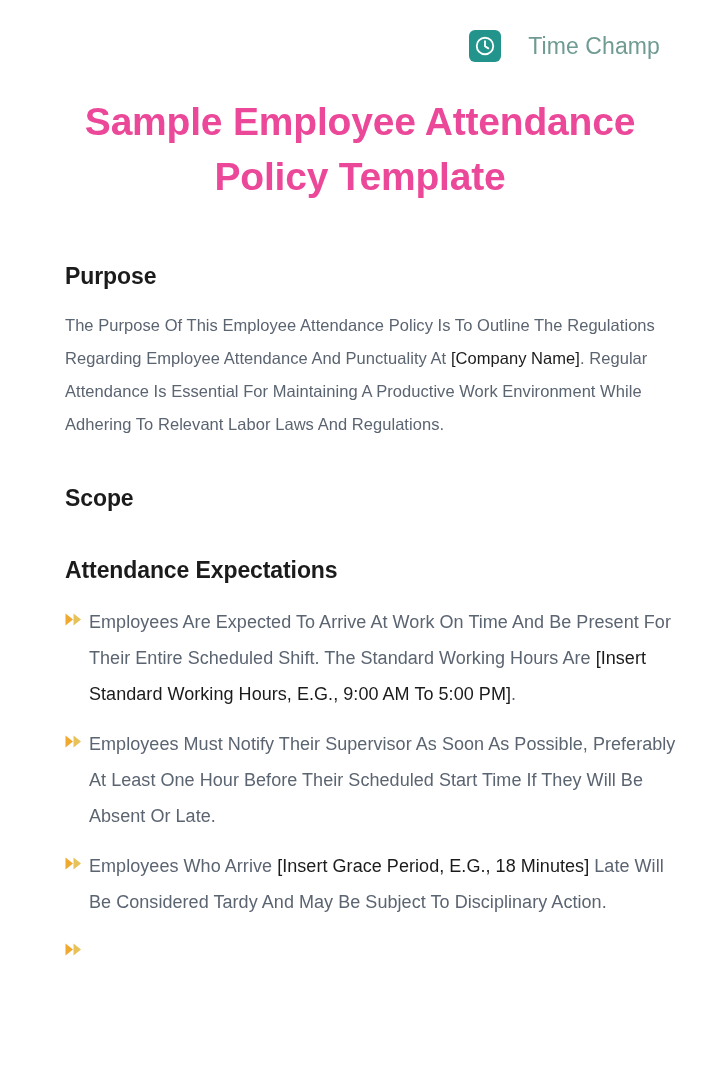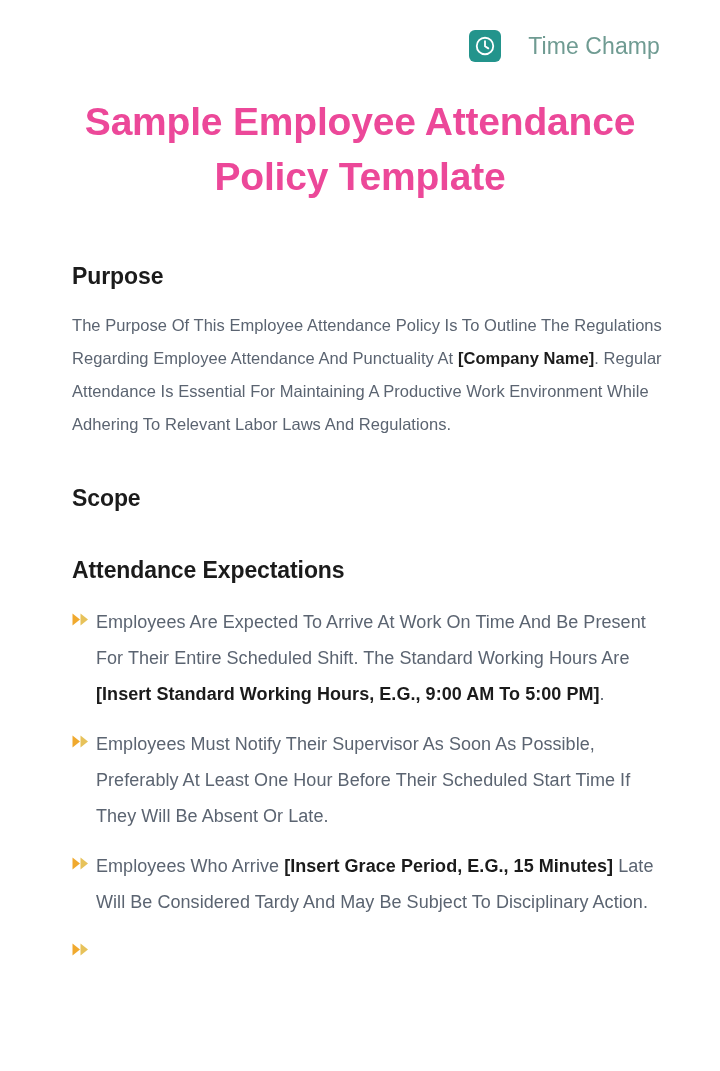--- a/index.html
+++ b/index.html
@@ -62,21 +62,21 @@
     text-align: center;
     font-size: 39px;
     line-height: 1.42;
     font-weight: 700;
     color: #ec4899;
     letter-spacing: -0.2px;
   }
 
   
   .content {
-    margin: 12px;
+    margin: 5px;
     padding: 0 37px 0 60px;
   }
 
   .section-heading {
     font-size: 23px;
     font-weight: 700;
     color: #1b1b1b;
     letter-spacing: -0.1px;
     line-height: 1.2;
   }
@@ -85,21 +85,21 @@
 
   .para {
     margin-top: 17px;
     font-size: 16.5px;
     line-height: 2.0;
     color: #5b6471;
     letter-spacing: 0.05px;
   }
 
   .bold {
-    font-weight: 700;
+    font-weight: 400;
     color: #1b1b1b;
   }
 
   
   .bullet-list {
     margin-top: 15px;
     list-style: none;
     padding: 0;
   }
   .bullet-item {
@@ -169,21 +169,21 @@
           </svg>
         </span><span>Employees Must Notify Their Supervisor As Soon As Possible, Preferably At Least One Hour Before Their Scheduled Start Time If They Will Be Absent Or Late.</span><span class="bold"></span><span></span>
       </li>
 
       <li class="bullet-item">
         <span class="bullet-marker">
           <svg width="17" height="13" viewBox="0 0 17 13" aria-hidden="true">
             <path d="M0.5 0.5 L8 6.5 L0.5 12.5 Z" fill="#f0a92e"></path>
             <path d="M8.5 0.5 L16 6.5 L8.5 12.5 Z" fill="#e7c25a"></path>
           </svg>
-        </span><span>Employees Who Arrive </span><span class="bold">[Insert Grace Period, E.G., 15 Minutes]</span><span> Late Will Be Considered Tardy And May Be Subject To Disciplinary Action.</span>
+        </span><span>Employees Who Arrive </span><span class="bold">[Insert Grace Period, E.G., 18 Minutes]</span><span> Late Will Be Considered Tardy And May Be Subject To Disciplinary Action.</span>
       </li>
 
       <li class="bullet-item">
         <span class="bullet-marker">
           <svg width="17" height="13" viewBox="0 0 17 13" aria-hidden="true">
             <path d="M0.5 0.5 L8 6.5 L0.5 12.5 Z" fill="#f0a92e"></path>
             <path d="M8.5 0.5 L16 6.5 L8.5 12.5 Z" fill="#e7c25a"></path>
           </svg>
         </span><span class="bold"></span><span></span>
       </li>

